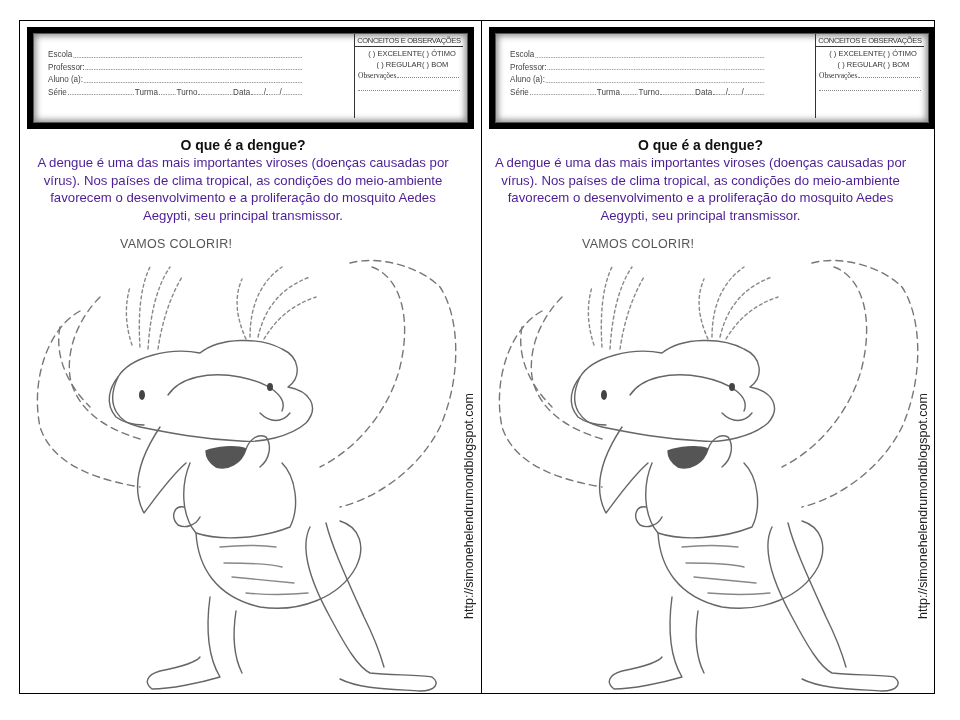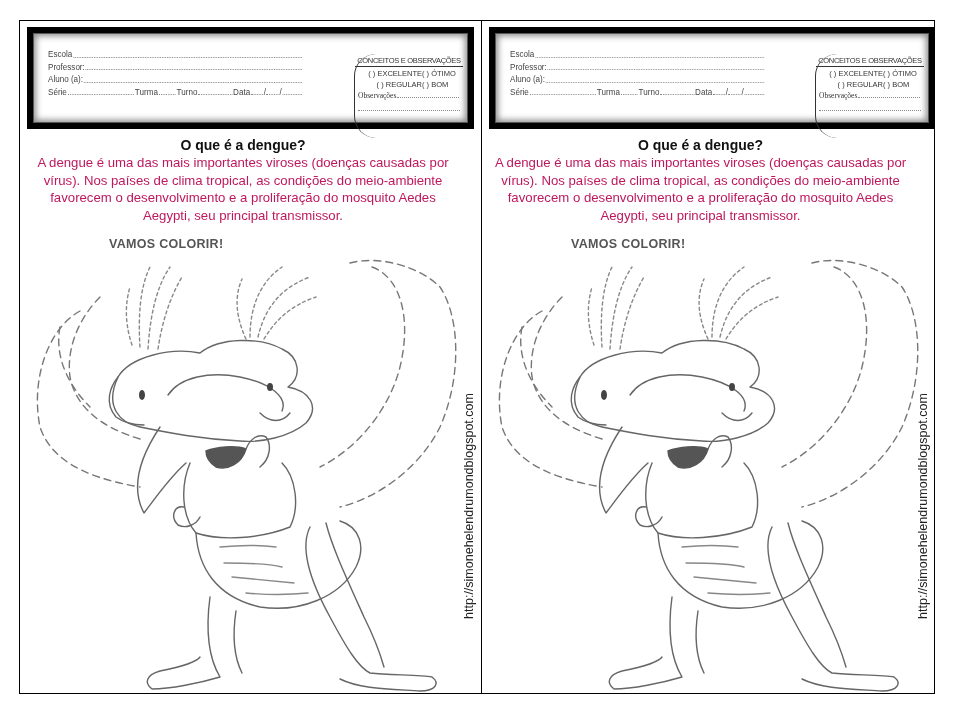--- a/index.html
+++ b/index.html
@@ -8,30 +8,30 @@
   .panel{position:relative;width:461px;height:672px;box-sizing:border-box;}
   .panel + .panel{border-left:1px solid #000;width:453px;}
   .header-frame{position:absolute;left:7px;top:6px;width:447px;height:102px;background:#000;box-sizing:border-box;padding:6px;}
   .panel + .panel .header-frame{left:7px;width:446px;}
   .header-inner{width:100%;height:100%;background:#fff;box-shadow:inset 0 0 6px 2px #8a8a8a;box-sizing:border-box;border:1px solid #555;position:relative;}
   .form-left{position:absolute;left:14px;top:14px;width:300px;font-size:9.5px;color:#444;line-height:12.5px;transform:scaleX(0.85);transform-origin:left;}
   .form-line{display:flex;white-space:nowrap;}
   .form-line .lbl{flex:none;}
   .dots{flex:1;border-bottom:1px dotted #888;margin:0 1px 3px 1px;}
   .form-line .seg{flex:none;}
-  .concepts{position:absolute;right:4px;top:20px;width:108px;height:84px;border-left:1px solid #333;font-size:7.5px;color:#333;border-radius:22px;}
+  .concepts{position:absolute;right:4px;top:0;width:108px;height:84px;border-left:1px solid #333;font-size:7.5px;color:#333;}
   .concepts .ttl{border-bottom:1px solid #333;text-align:center;padding:2px 0 1px;letter-spacing:-0.3px;}
   .concepts .row{display:flex;justify-content:flex-end;padding:2px 3px 0;}
   .concepts .obs{padding:2px 3px 0;display:flex;font-family:Liberation Serif, serif;}
   .concepts .obs .dots{margin-bottom:2px;}
   .concepts .line2{margin:10px 3px 0;border-bottom:1px dotted #888;}
   .intro{position:absolute;left:0;right:15px;top:116px;text-align:center;}
   .intro h2{margin:0;font-size:14px;font-weight:bold;color:#111;line-height:17px;}
-  .intro p{margin:0 auto;width:430px;font-size:13.2px;line-height:17.5px;color:#be185d;}
-  .coloring-title{position:absolute;left:89px;top:216px;font-size:12.5px;font-weight:bold;color:#555;letter-spacing:0.3px;}
+  .intro p{margin:0 auto;width:430px;font-size:13.2px;line-height:17.5px;color:#4c1d95;}
+  .coloring-title{position:absolute;left:100px;top:216px;font-size:12.5px;font-weight:normal;color:#555;letter-spacing:0.3px;}
   .drawing{position:absolute;left:0;top:206px;width:440px;height:466px;}
   .vert-url{position:absolute;left:440px;top:354px;width:18px;height:262px;}
   .vert-url span{position:absolute;left:50%;top:50%;transform:translate(-50%,-50%) rotate(-90deg);white-space:nowrap;font-size:12.5px;color:#222;}
 </style>
 </head>
 <body>
 
 <div class="sheet">
 
   <div class="panel">

